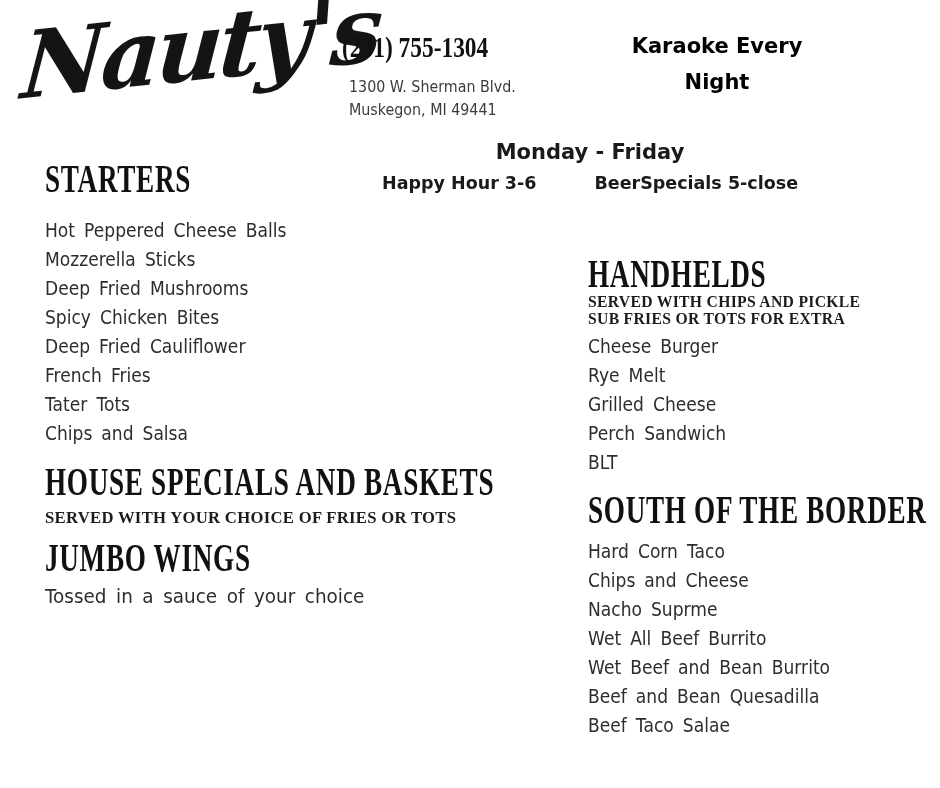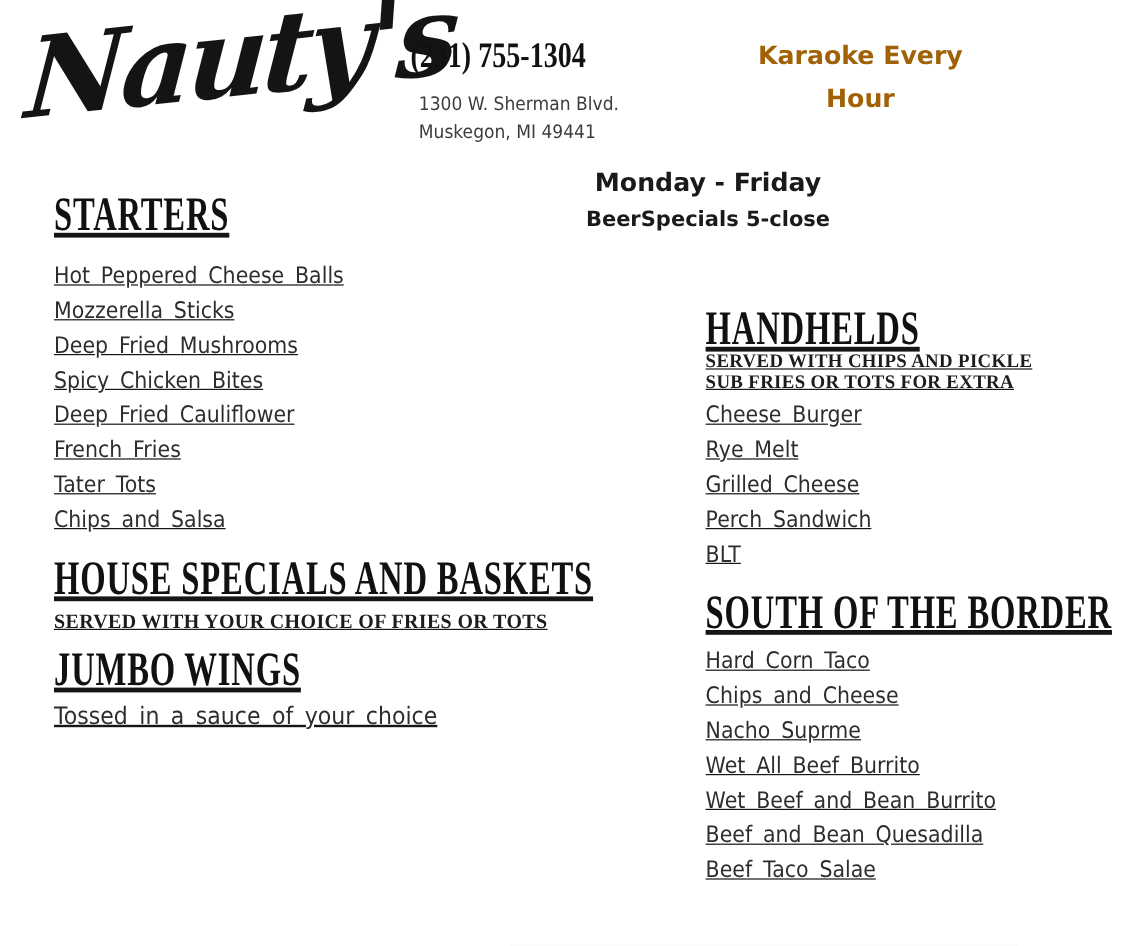--- a/index.html
+++ b/index.html
@@ -65,21 +65,21 @@
   .karaoke {
     position: absolute;
     left: 552px;
     top: 28px;
     width: 330px;
     text-align: center;
     font-family: "DejaVu Sans", sans-serif;
     font-weight: bold;
     font-size: 21px;
     line-height: 36px;
-    color: #a16207;
+    color: #000000;
   }
 
   
   .hours {
     position: absolute;
     left: 360px;
     top: 139px;
     width: 460px;
     text-align: center;
     color: #1a1a1a;
@@ -95,21 +95,21 @@
     justify-content: center;
     gap: 58px;
     margin-top: 8px;
     font-family: "DejaVu Sans", sans-serif;
     font-weight: bold;
     font-size: 17.5px;
     white-space: nowrap;
   }
 
   
-  .col { position: absolute; text-decoration: underline; }
+  .col { position: absolute; }
   .col-left  { left: 45px;  top: 160px; width: 480px; }
   .col-right { left: 588px; top: 255px; width: 352px; }
 
   
   .section-heading {
     font-family: "Liberation Serif", serif;
     font-weight: bold;
     font-size: 40px;
     line-height: 38px;
     color: #111111;
@@ -179,26 +179,27 @@
   <div class="contact">
     <div class="phone">(231) 755-1304</div>
     <div class="addr-wrap">
       <div class="addr">1300 W. Sherman Blvd.</div>
       <div class="addr">Muskegon, MI 49441</div>
     </div>
   </div>
 
   <div class="karaoke">
     <div>Karaoke Every</div>
-    <div>Hour</div>
+    <div>Night</div>
   </div>
 
   <div class="hours">
     <div class="hours-days">Monday - Friday</div>
     <div class="hours-row">
+      <span>Happy Hour 3-6</span>
       <span>BeerSpecials 5-close</span>
     </div>
   </div>
 
   <div class="col col-left">
 
     <section class="sec-starters">
       <div class="section-heading">STARTERS</div>
       <div class="menu-items">
           <div class="menu-item">Hot Peppered Cheese Balls</div>

